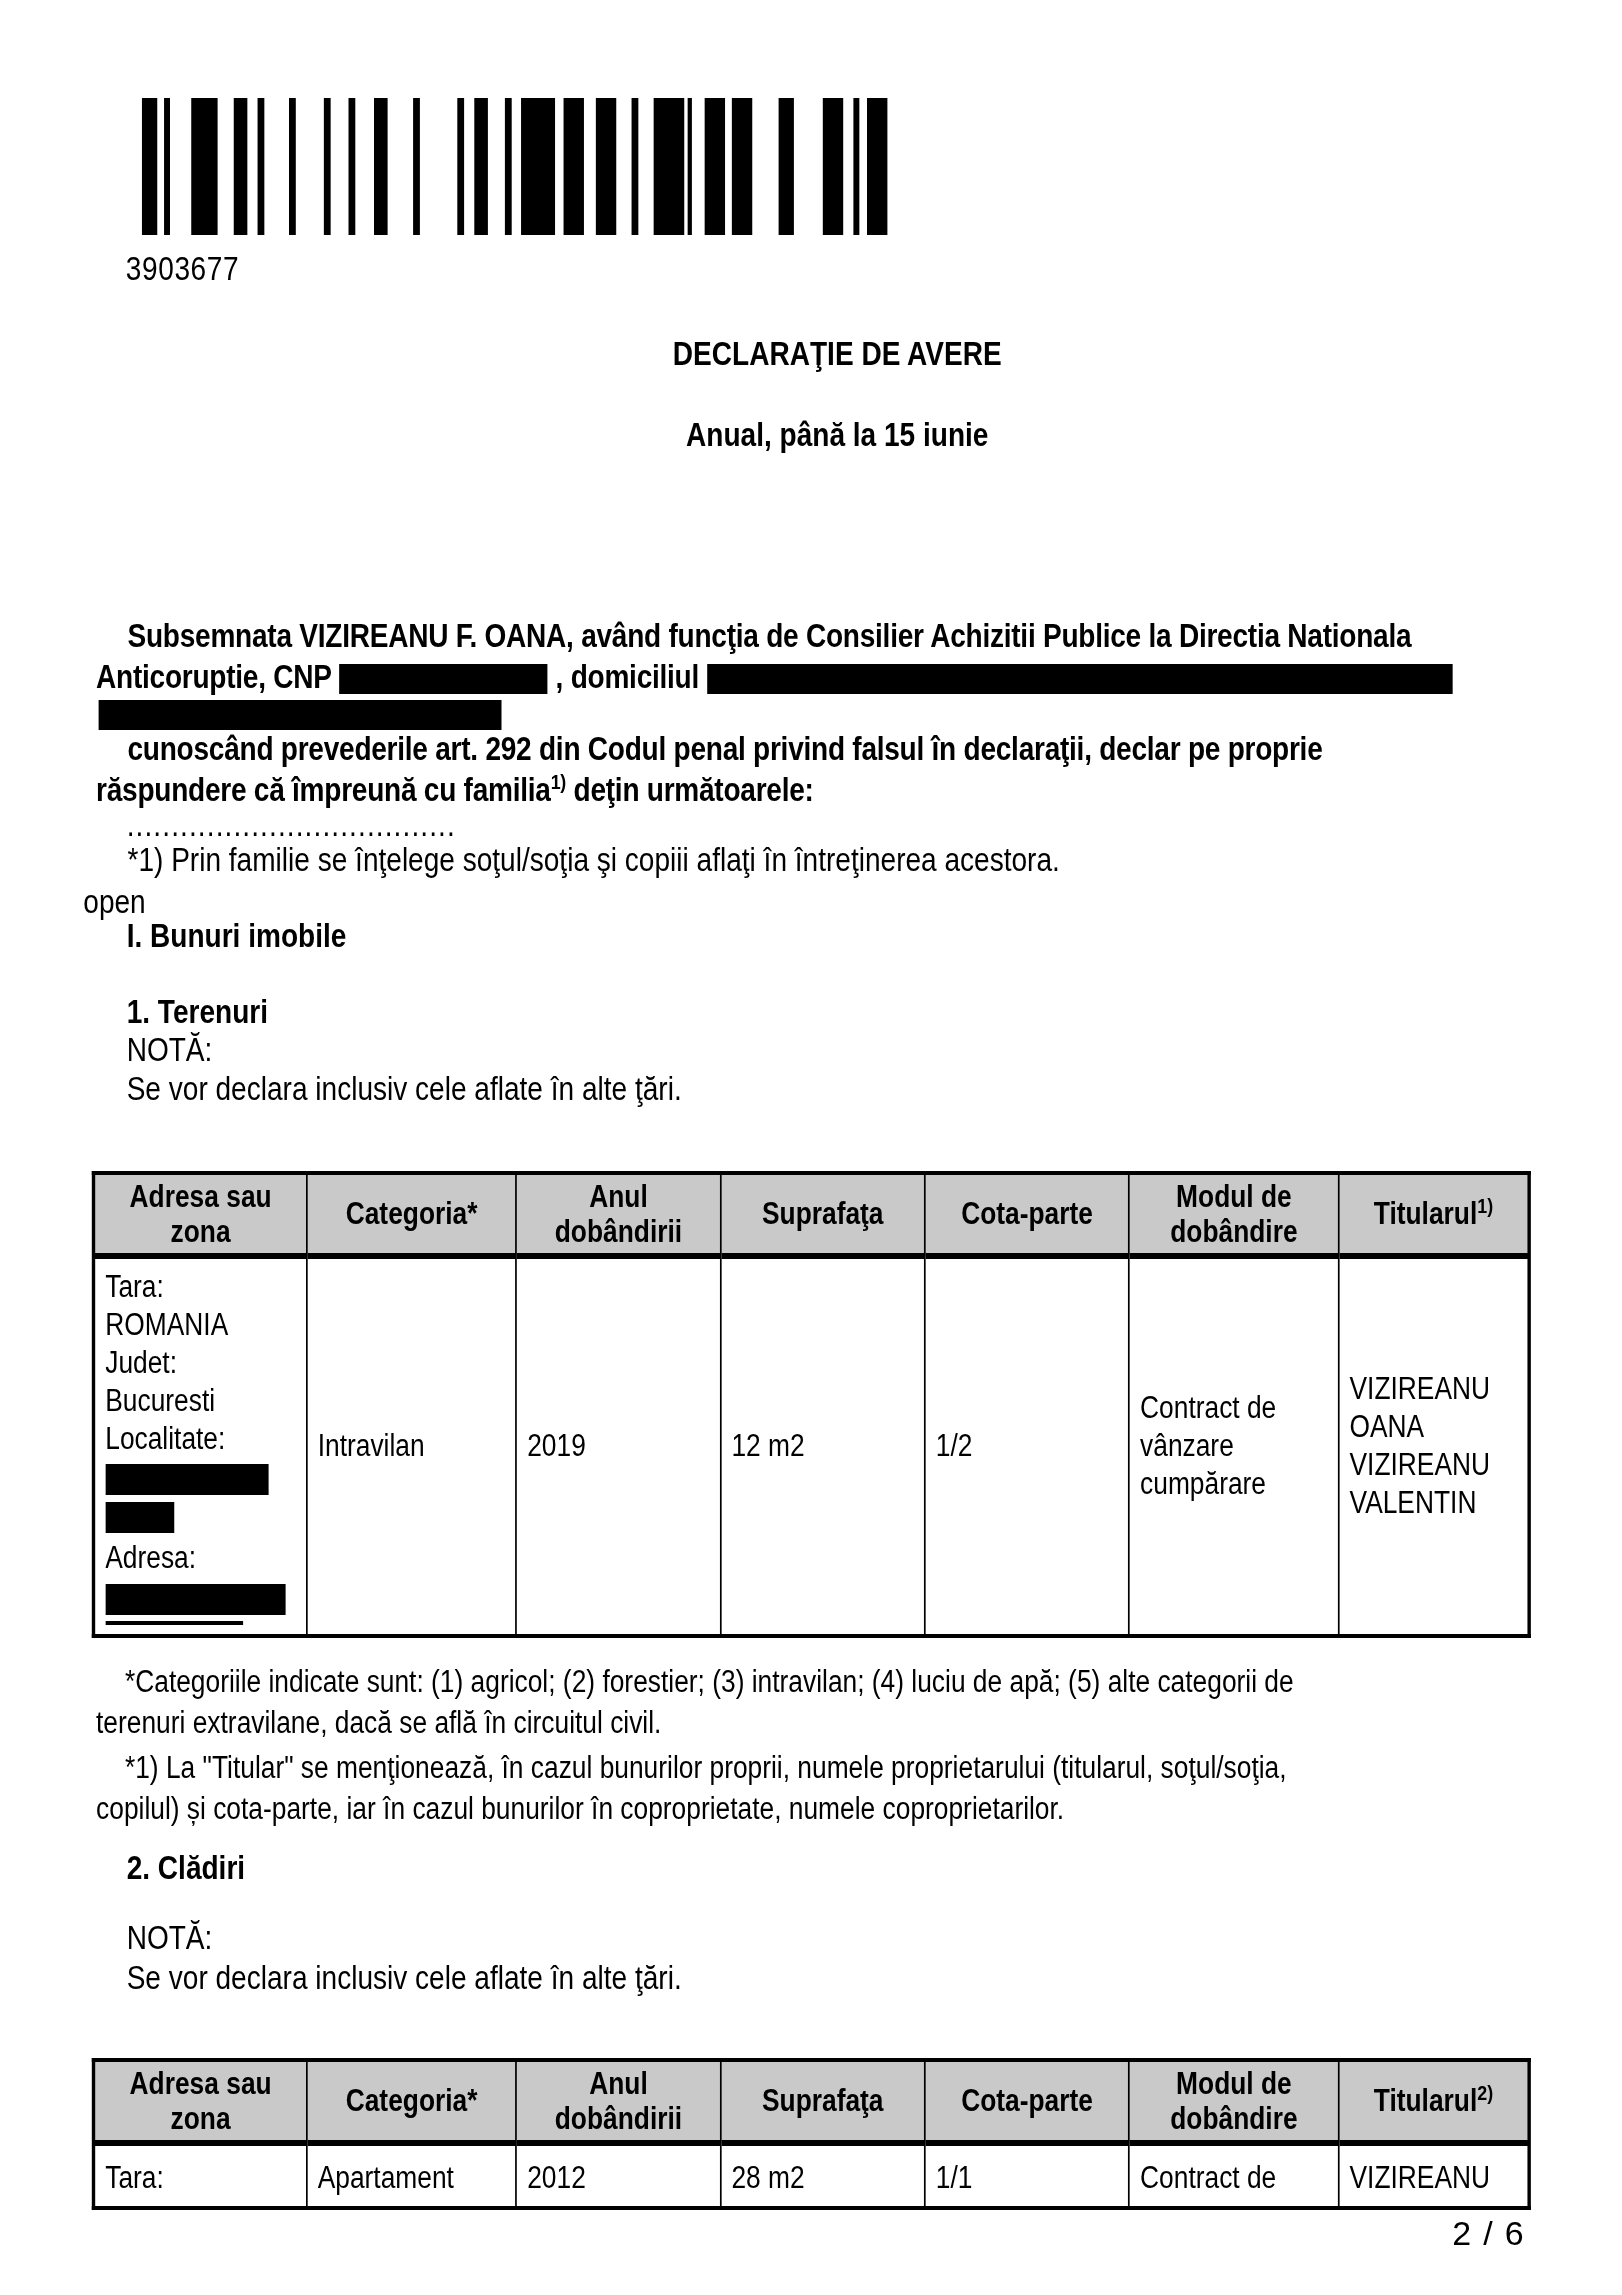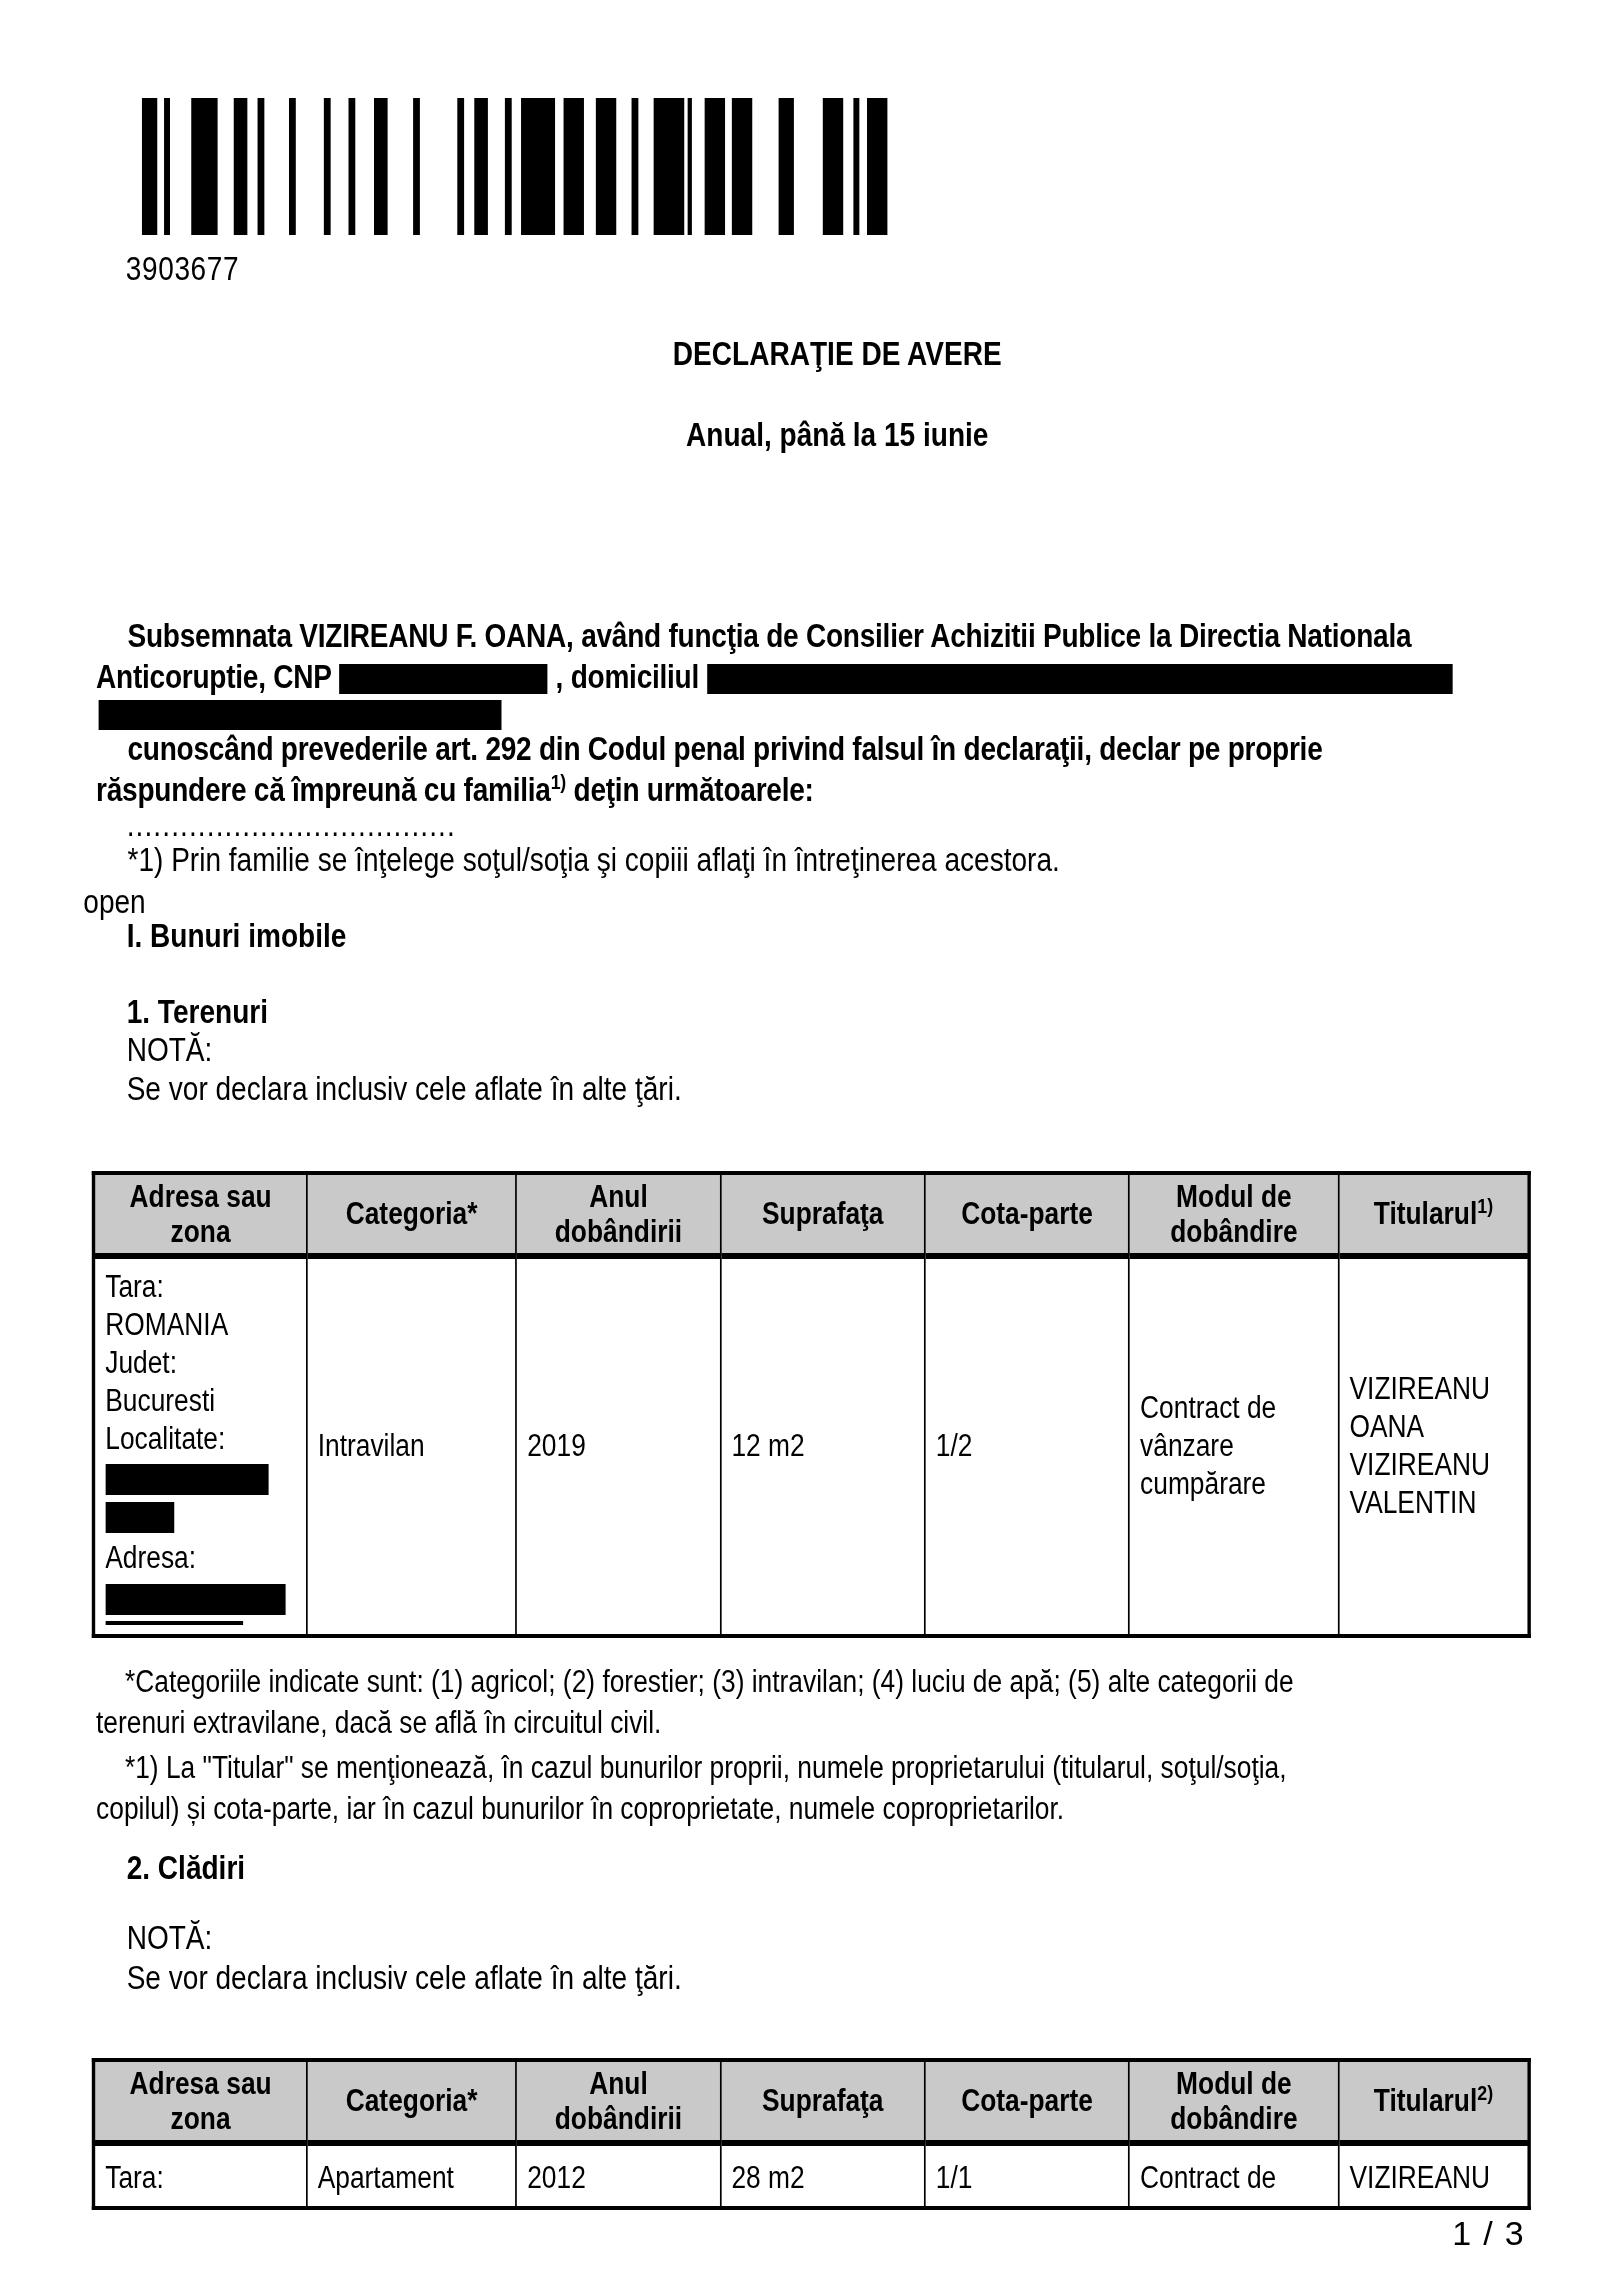--- a/index.html
+++ b/index.html
@@ -318,15 +318,15 @@
           <td>28 m2</td>
           <td>1/1</td>
           <td>Contract de</td>
           <td>VIZIREANU</td>
         </tr>
       </tbody>
     </table>
 
   </div>
 
-  <div class="page-number">1 / 3</div>
+  <div class="page-number">2 / 6</div>
 </div>
 
 
 </body></html>

